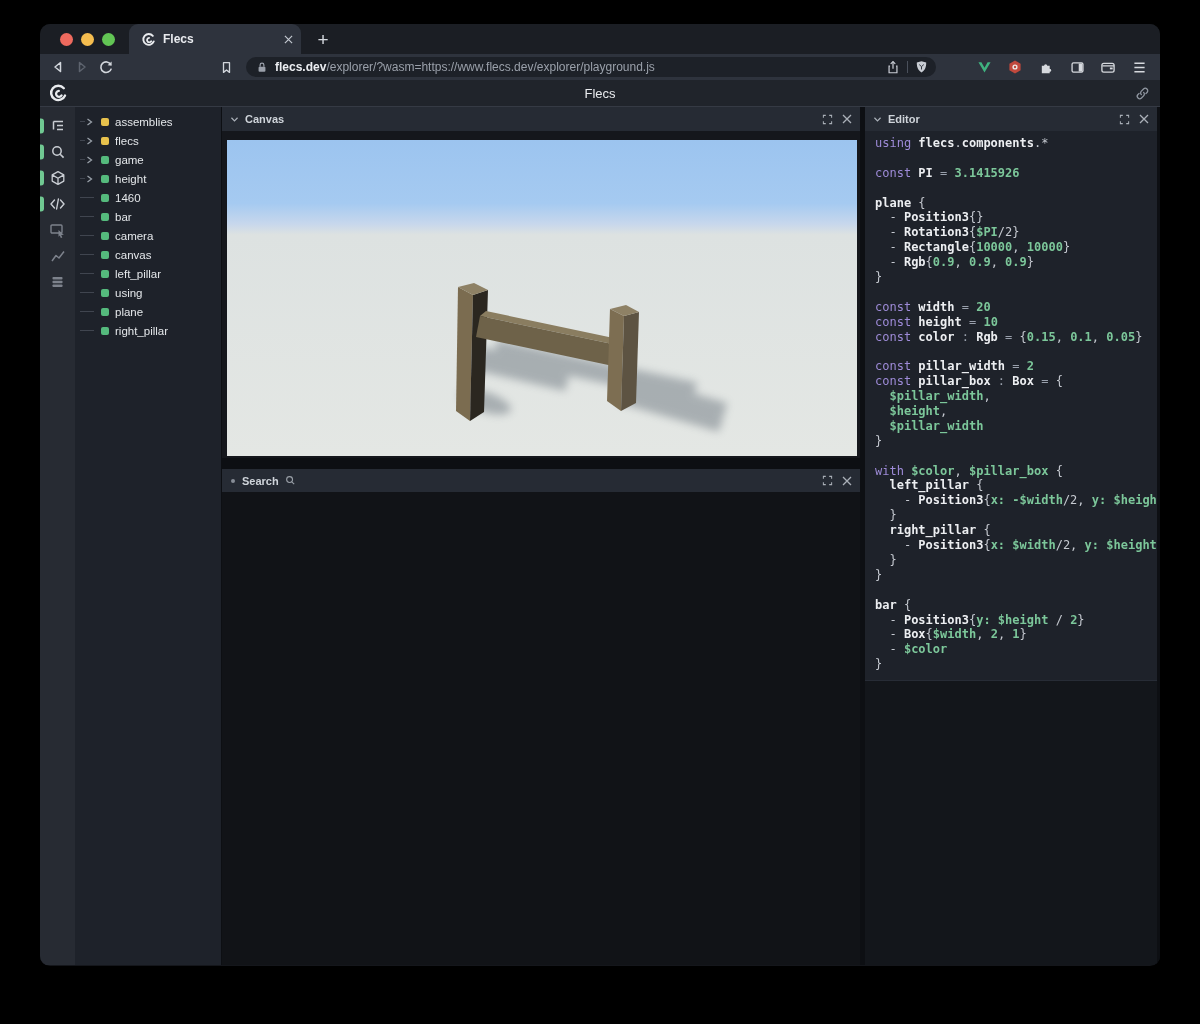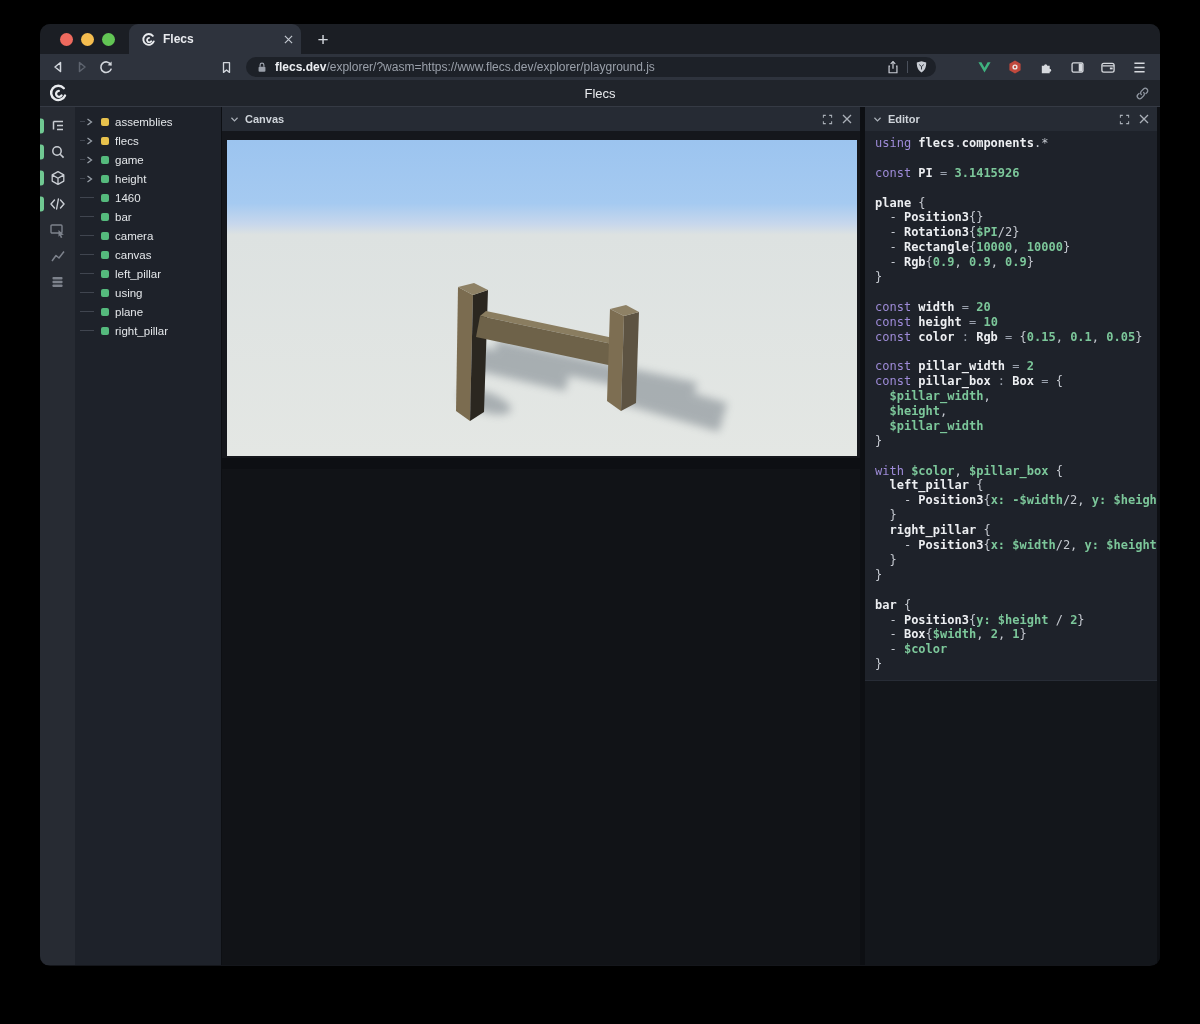--- a/index.html
+++ b/index.html
@@ -416,20 +416,46 @@
                 <polygon points="397,176 412,172 409,263 394,271" fill="#5d5342"></polygon>
                 <polygon points="383,169 399,165 412,172 397,176" fill="#8e8165"></polygon>
               </g>
             </svg>
           </div>
         </div>
 
         <div class="gap-v"></div>
 
         <div class="panel search-panel">
+          <div class="panel-header">
+            <span class="ph-btn">
+              <svg width="6" height="6" viewBox="0 0 6 6">
+                  <circle cx="3" cy="3" r="2" fill="#878d96"></circle>
+                </svg>
+            </span>
+            <span class="panel-title">Search</span>
+            <span class="ph-btn">
+              <svg width="11" height="11" viewBox="0 0 12 12">
+                  <circle cx="5" cy="5" r="3.2" fill="none" stroke="#9aa0a8" stroke-width="1.2"></circle>
+                  <path d="M7.4 7.4 L10 10" stroke="#9aa0a8" stroke-width="1.2"></path>
+                </svg>
+            </span>
+            <span class="ph-right">
+              <span class="ph-btn">
+                <svg width="11" height="11" viewBox="0 0 16 16">
+                    <path d="M2 5.5 V2 H5.5 M10.5 2 H14 V5.5 M14 10.5 V14 H10.5 M5.5 14 H2 V10.5" fill="none" stroke="#aab0b8" stroke-width="1.5"></path>
+                  </svg>
+              </span>
+              <span class="ph-btn">
+                <svg width="10" height="10" viewBox="0 0 10 10">
+                    <path d="M1 1 L9 9 M9 1 L1 9" stroke="#aab0b8" stroke-width="1.3"></path>
+                  </svg>
+              </span>
+            </span>
+          </div>
           <div class="search-body"></div>
         </div>
       </div>
 
       <div class="col-right">
 
         <div class="panel editor-panel">
           <div class="panel-header">
             <span class="ph-btn">
               <svg width="9" height="7" viewBox="0 0 10 8">

